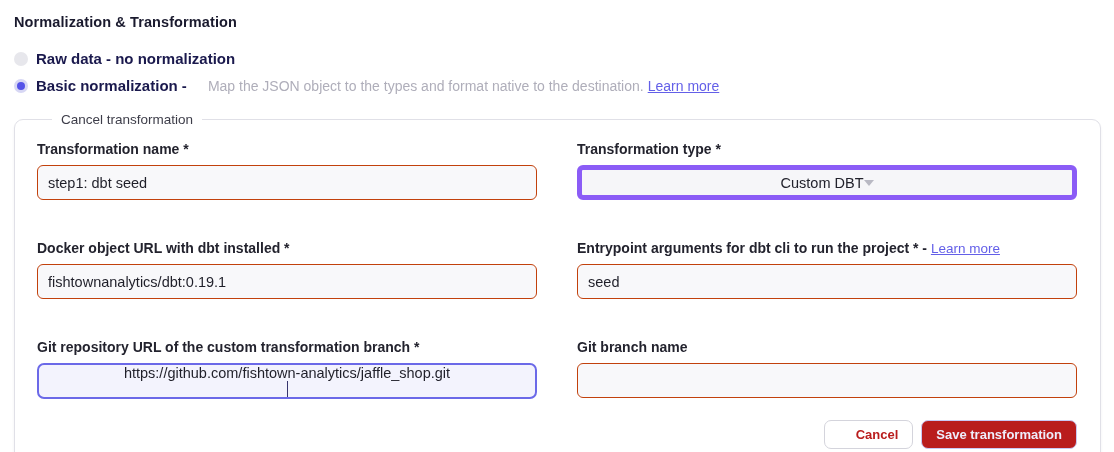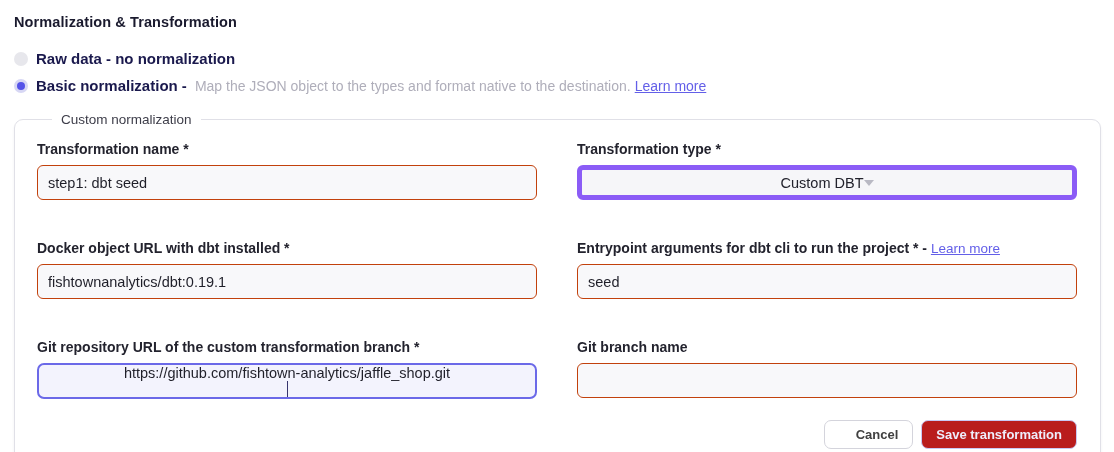--- a/index.html
+++ b/index.html
@@ -46,21 +46,21 @@
   }
   .radio-label {
     font-size: 15px;
     font-weight: 700;
     color: #1a194d;
   }
   .radio-desc {
     font-size: 14px;
     font-weight: 400;
     color: #afaeba;
-    margin-left: 8px;
+    margin-left: 21px;
   }
   .link {
     color: #635fe8;
     text-decoration: underline;
     cursor: pointer;
   }
   .radio-desc-link { font-size: 14px; margin-left: 4px; }
 
   fieldset.card {
     margin-top: 18px;
@@ -162,21 +162,21 @@
     padding: 0 14px;
     border-radius: 7px;
     font-family: "Liberation Sans", sans-serif;
     font-size: 13px;
     font-weight: 700;
     cursor: pointer;
   }
   .btn-cancel {
     background: #ffffff;
     border: 1px solid #d4d4dc;
-    color: #404040;
+    color: #b91c1c;
     padding-left: 31px;
   }
   .btn-save {
     background: #b91c1c;
     border: 1px solid #c9c8f3;
     color: #eeedfb;
     cursor: default;
   }
 </style>
 </head>
@@ -196,21 +196,21 @@
     <div class="radio-row">
       <span class="radio-circle checked"></span>
       <span class="radio-label">Basic normalization -</span>
       <span class="radio-desc">Map the JSON object to the types and format native to the destination.</span>
       <a class="link radio-desc-link">Learn more</a>
     </div>
 
   </div>
 
   <fieldset class="card">
-    <legend class="card-legend">Custom normalization</legend>
+    <legend class="card-legend">Cancel transformation</legend>
 
     <div class="grid">
 
       <div>
         <label class="field-label">Transformation name *</label>
         <input class="text-input" type="text" value="step1: dbt seed" style="">
       </div>
 
       <div>
         <label class="field-label">Transformation type *</label>

